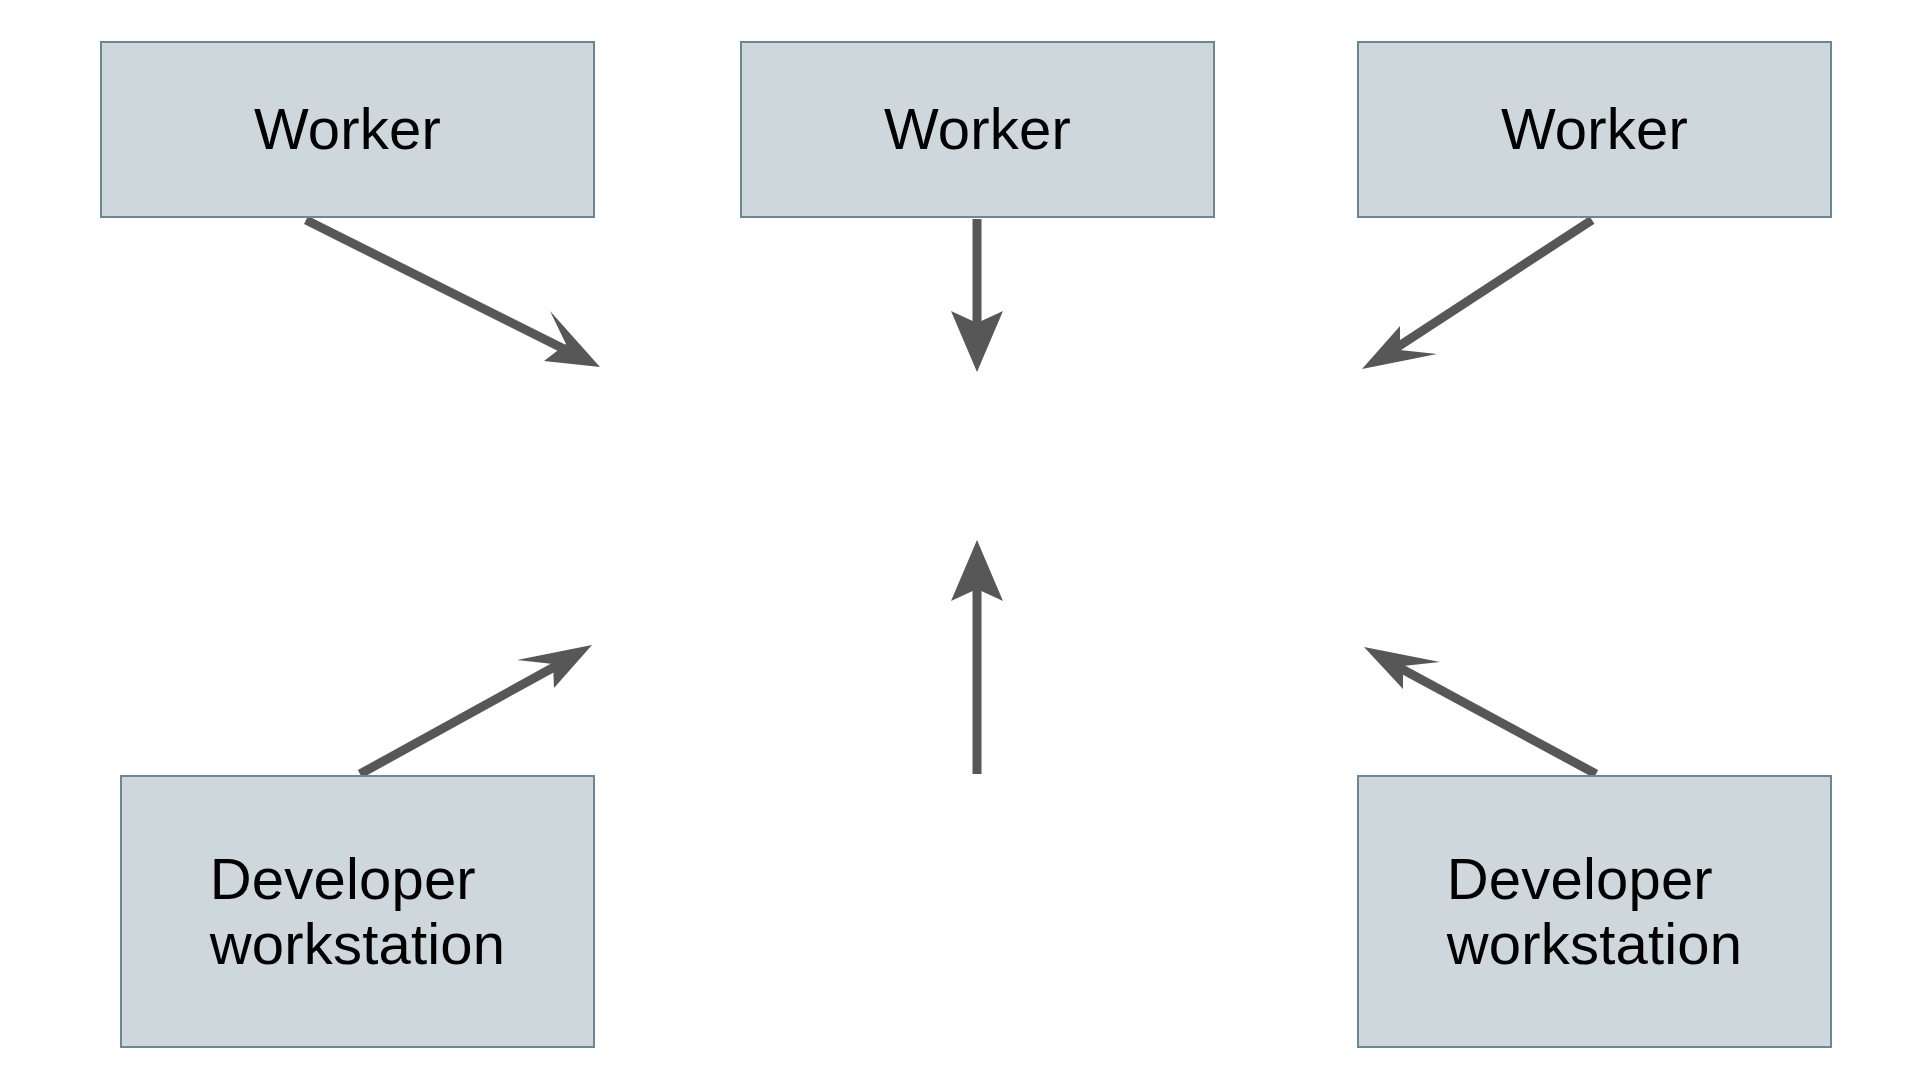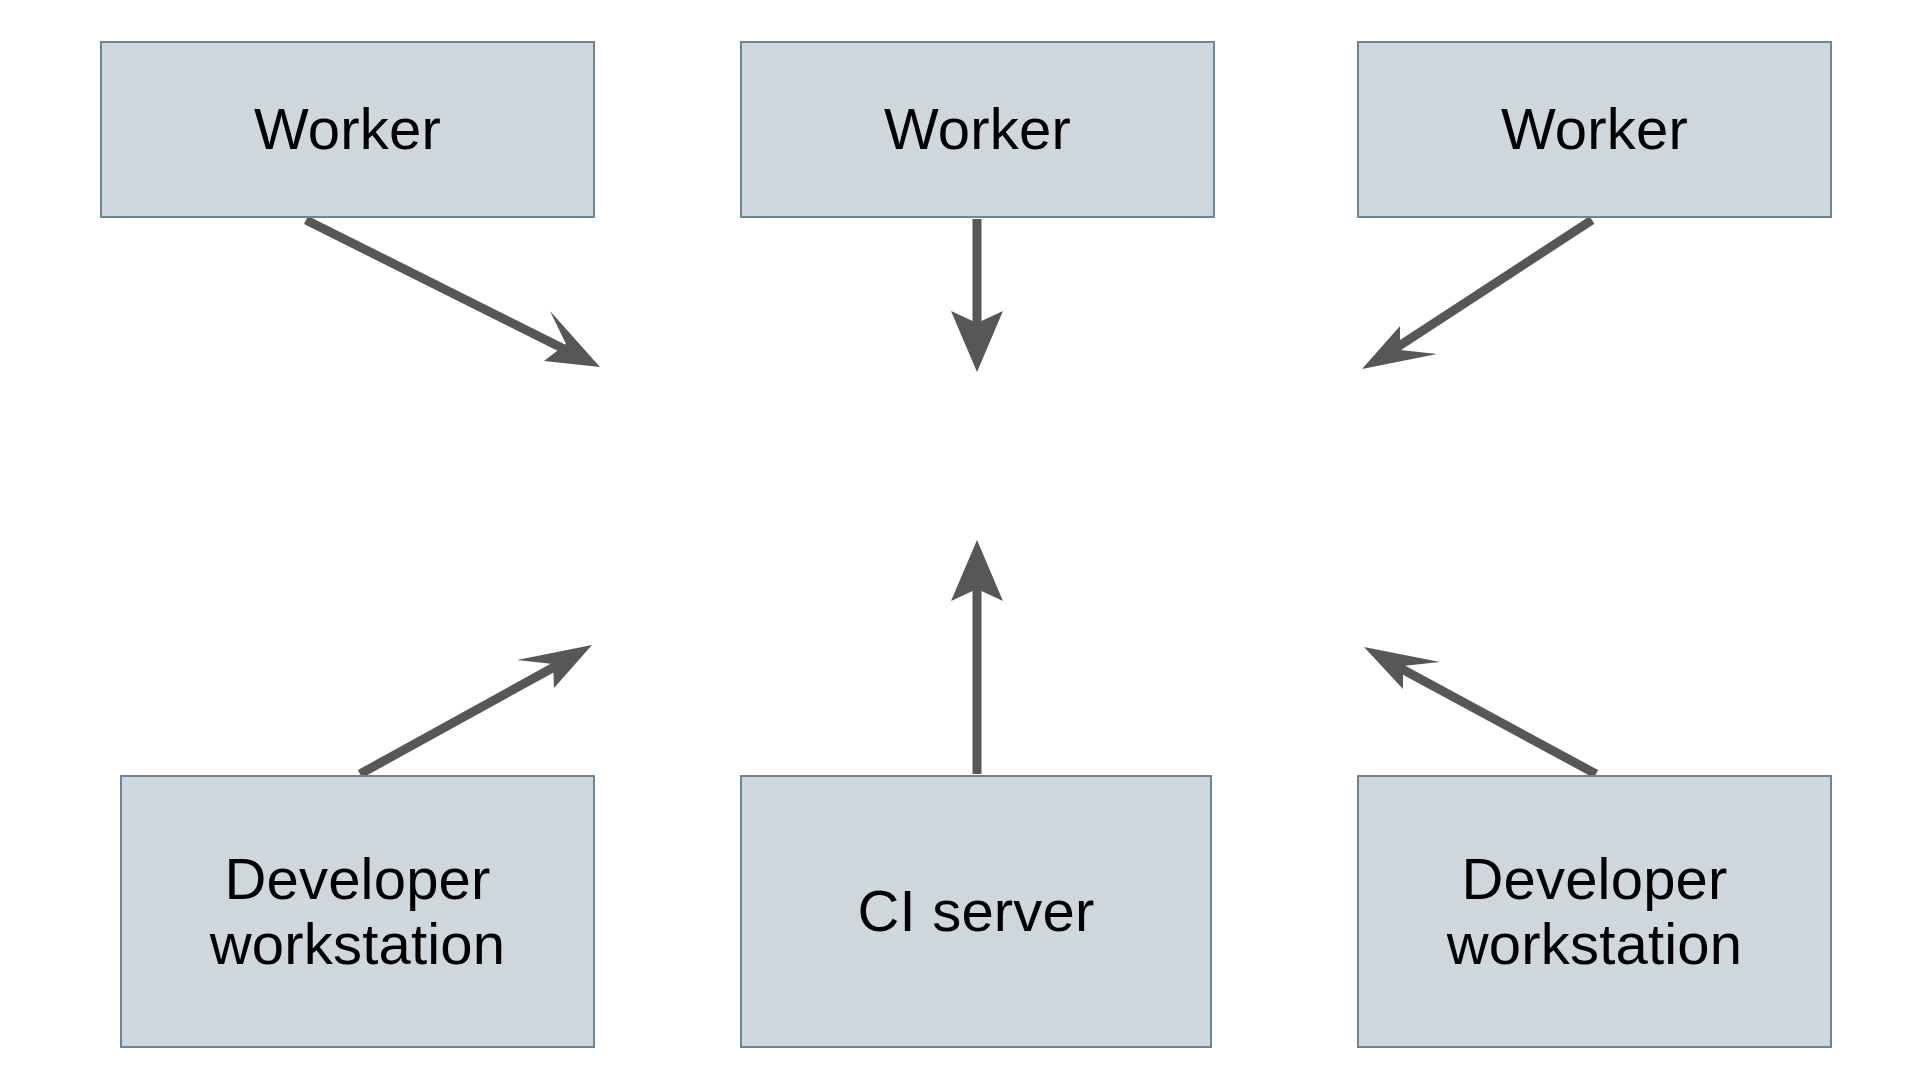--- a/index.html
+++ b/index.html
@@ -28,21 +28,20 @@
     pointer-events: none;
   }
   .node {
     position: absolute;
     box-sizing: border-box;
     background: #ced8dc;
     border: 2px solid #6b8795;
     display: flex;
     align-items: center;
     justify-content: center;
-    text-align: center;
     color: #000000;
     z-index: 2;
   }
   .node .label {
     font-size: 58px;
     line-height: 1.12;
     font-weight: 400;
     letter-spacing: 0.2px;
     white-space: pre-line;
     padding: 0 10px;
@@ -105,22 +104,19 @@
   <div class="node" id="node-worker-3">
     <span class="label">Worker</span>
   </div>
 
 
   <div class="node" id="node-dev-ws-left">
     <span class="label">Developer
 workstation</span>
   </div>
 
-  <div class="node" id="node-ci-server">
-    <span class="label">CI server</span>
-  </div>
 
   <div class="node" id="node-dev-ws-right">
     <span class="label">Developer
 workstation</span>
   </div>
 
 </div>
 
 </body></html>

